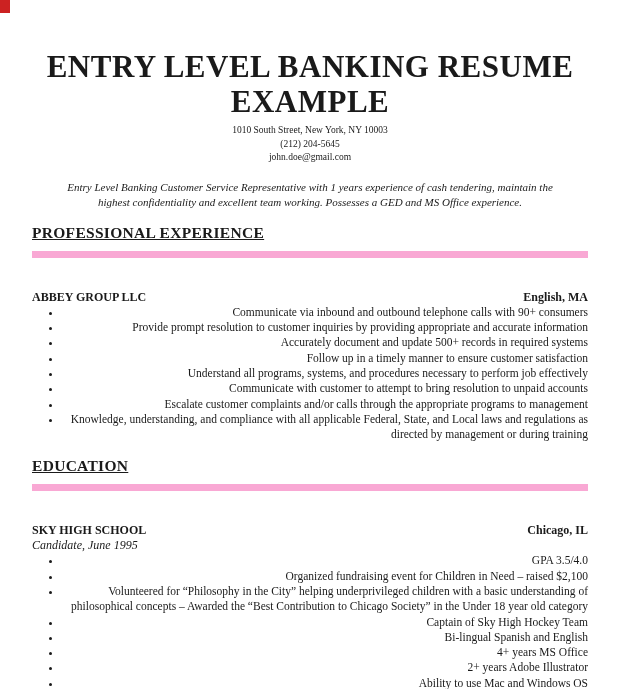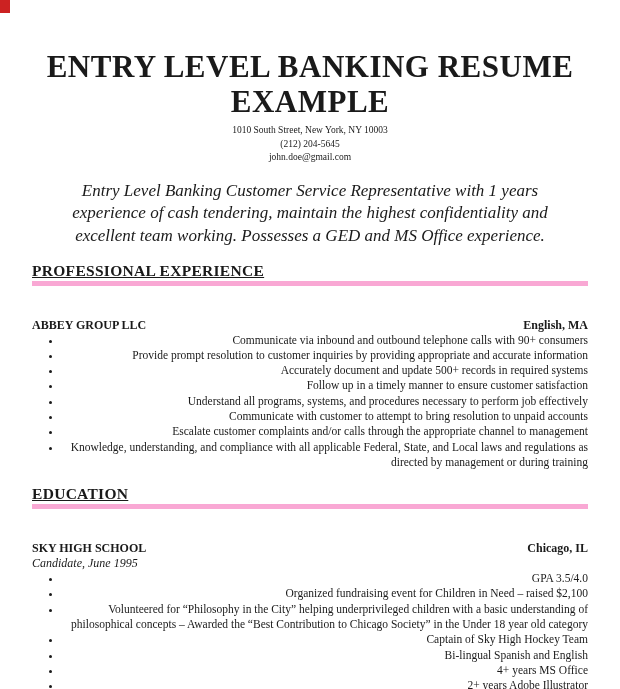--- a/index.html
+++ b/index.html
@@ -32,27 +32,27 @@
   .contact {
     margin-top: 5px;
     font-size: 9.5px;
     line-height: 1.4;
   }
   .summary {
     margin-top: 16px;
     padding: 0 18px;
     text-align: center;
     font-style: italic;
-    font-size: 17px;
+    font-size: 11px;
     line-height: 1.3;
   }
   .section-heading {
     margin-top: 15px;
-    border-bottom: 5px solid #f9a8d4;
-    padding-bottom: 1px;
+    border-bottom: 7px solid #f9a8d4;
+    padding-bottom: 9px;
   }
   .section-heading span {
     font-size: 15.5px;
     font-weight: bold;
     text-decoration: underline;
     letter-spacing: 0.3px;
   }
   .entry-row {
     display: flex;
     justify-content: space-between;
@@ -99,21 +99,21 @@
     <span class="strong">ABBEY GROUP LLC</span>
     <span class="strong">English, MA</span>
   </div>
   <ul class="bullets exp-bullets">
     <li>Communicate via inbound and outbound telephone calls with 90+ consumers</li>
     <li>Provide prompt resolution to customer inquiries by providing appropriate and accurate information</li>
     <li>Accurately document and update 500+ records in required systems</li>
     <li>Follow up in a timely manner to ensure customer satisfaction</li>
     <li>Understand all programs, systems, and procedures necessary to perform job effectively</li>
     <li>Communicate with customer to attempt to bring resolution to unpaid accounts</li>
-    <li>Escalate customer complaints and/or calls through the appropriate channel to management</li>
+    <li>Escalate customer complaints and/or calls through the appropriate programs to management</li>
     <li>Knowledge, understanding, and compliance with all applicable Federal, State, and Local laws and regulations as directed by management or during training</li>
   </ul>
 
   <div class="section-heading">
     <span>EDUCATION</span>
   </div>
   <div class="entry-row">
     <span class="strong">SKY HIGH SCHOOL</span>
     <span class="strong">Chicago, IL</span>
   </div>

